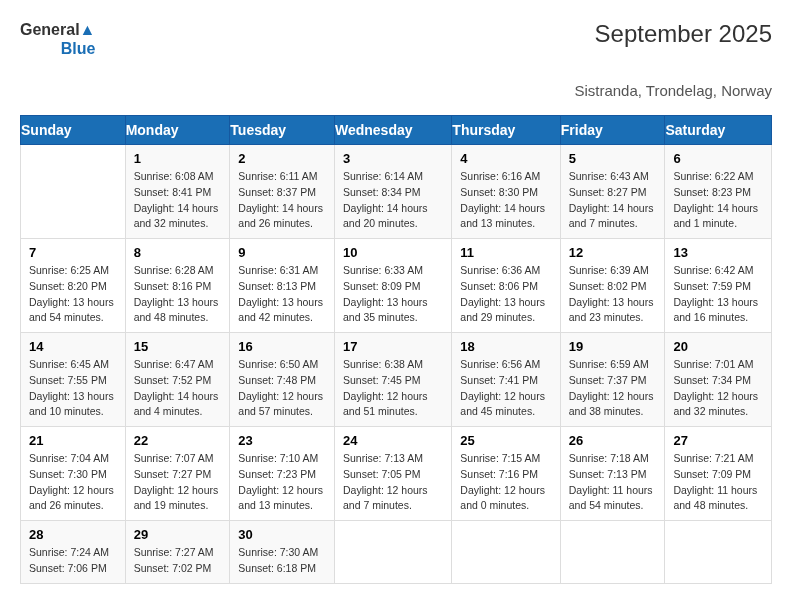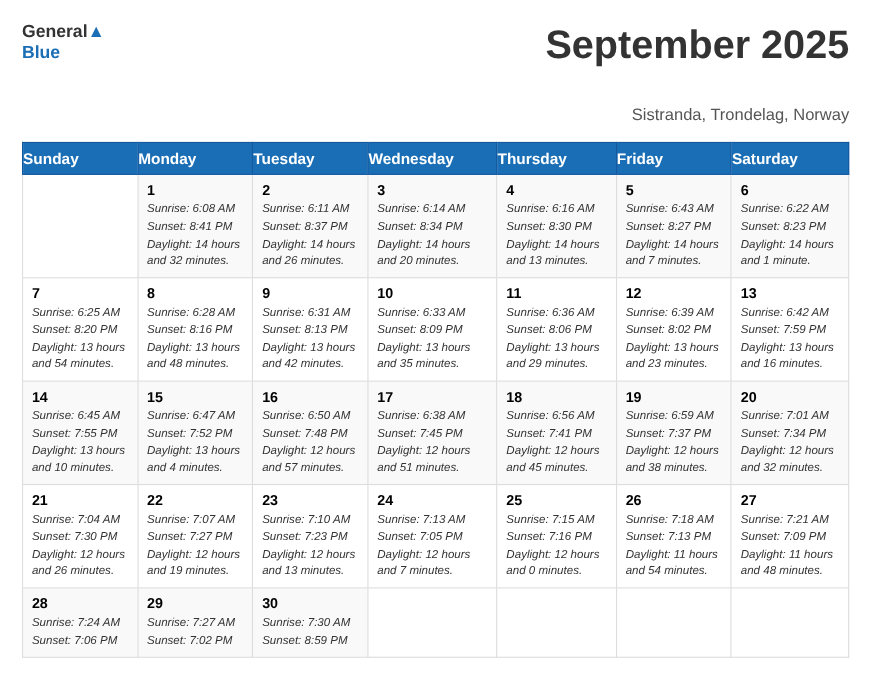--- a/index.html
+++ b/index.html
@@ -13,27 +13,28 @@
     .header-section {
       display: flex;
       justify-content: space-between;
       align-items: flex-start;
       margin-bottom: 16px;
     }
     .logo {
       display: flex;
       align-items: center;
       gap: 4px;
+      text-align: right;
     }
     .title-section {
       text-align: right;
     }
     .main-title {
-      font-size: 36px;
-      font-weight: bold;
+      font-size: 24px;
+      font-weight: normal;
       color: #333;
     }
     .subtitle {
       font-size: 15px;
       color: #555;
       margin-top: 34px;
     }
     table {
       width: 100%;
       border-collapse: collapse;
@@ -62,21 +63,20 @@
     }
     .day-number {
       font-weight: bold;
       font-size: 13px;
       margin-bottom: 3px;
       display: block;
     }
     .day-info {
       color: #333;
       line-height: 1.5;
-      font-style: italic;
     }
     .day-info div {
       font-size: 10.5px;
     }
     tbody tr:nth-child(odd) {
       background-color: #f9f9f9;
     }
     tbody tr:nth-child(even) {
       background-color: #fff;
     }
@@ -231,21 +231,21 @@
           <div>Sunrise: 6:45 AM</div>
           <div>Sunset: 7:55 PM</div>
           <div>Daylight: 13 hours and 10 minutes.</div>
         </div>
       </td>
         <td>
         <span class="day-number">15</span>
         <div class="day-info">
           <div>Sunrise: 6:47 AM</div>
           <div>Sunset: 7:52 PM</div>
-          <div>Daylight: 13 hours and 4 minutes.</div>
+          <div>Daylight: 14 hours and 4 minutes.</div>
         </div>
       </td>
         <td>
         <span class="day-number">16</span>
         <div class="day-info">
           <div>Sunrise: 6:50 AM</div>
           <div>Sunset: 7:48 PM</div>
           <div>Daylight: 12 hours and 57 minutes.</div>
         </div>
       </td>
@@ -354,21 +354,21 @@
         <div class="day-info">
           <div>Sunrise: 7:27 AM</div>
           <div>Sunset: 7:02 PM</div>
 
         </div>
       </td>
         <td>
         <span class="day-number">30</span>
         <div class="day-info">
           <div>Sunrise: 7:30 AM</div>
-          <div>Sunset: 8:59 PM</div>
+          <div>Sunset: 6:18 PM</div>
 
         </div>
       </td>
         <td class="empty-cell"></td>
         <td class="empty-cell"></td>
         <td class="empty-cell"></td>
         <td class="empty-cell"></td>
       </tr>
     </tbody>
 </table>

